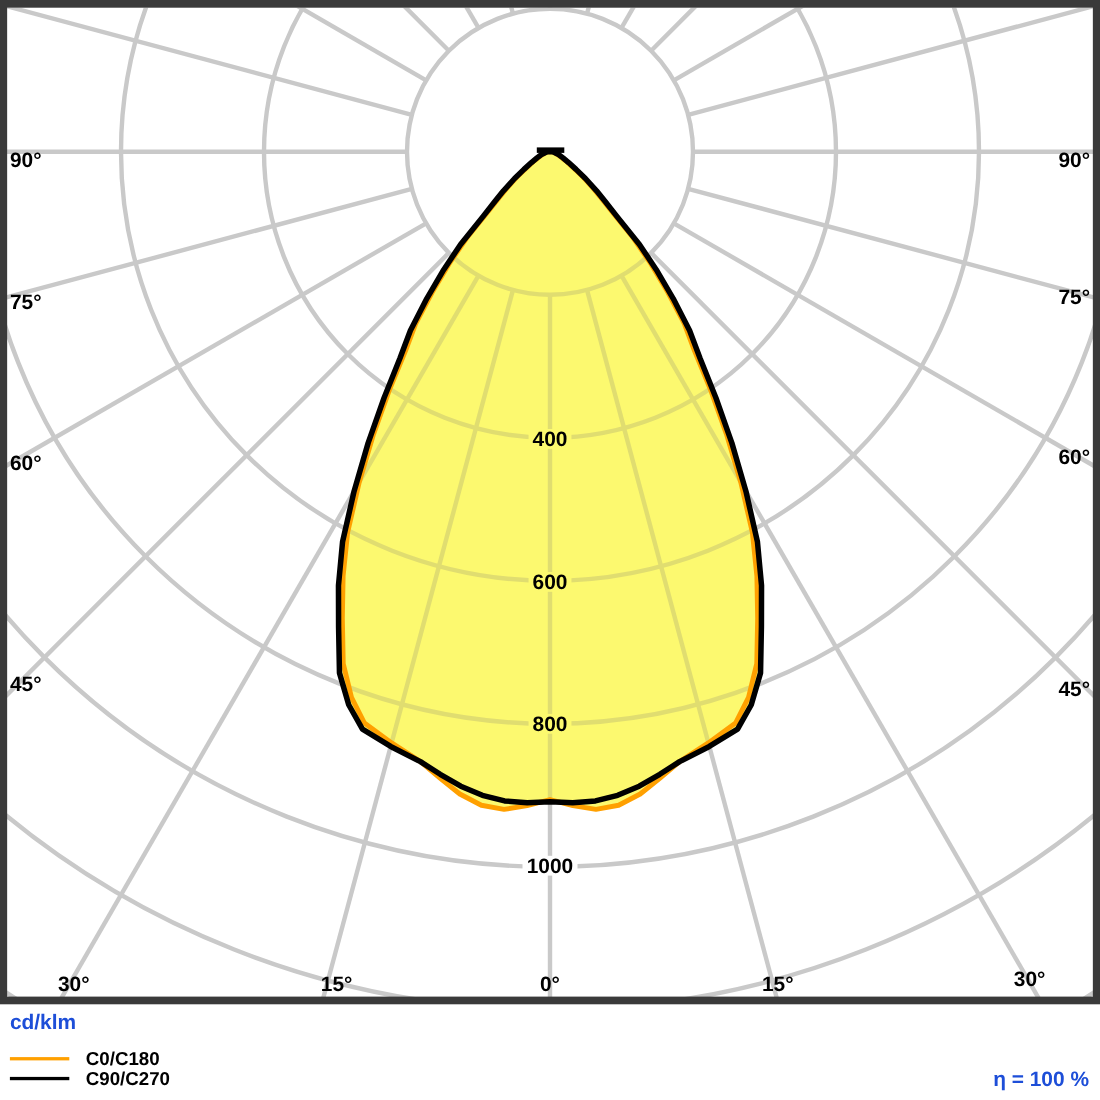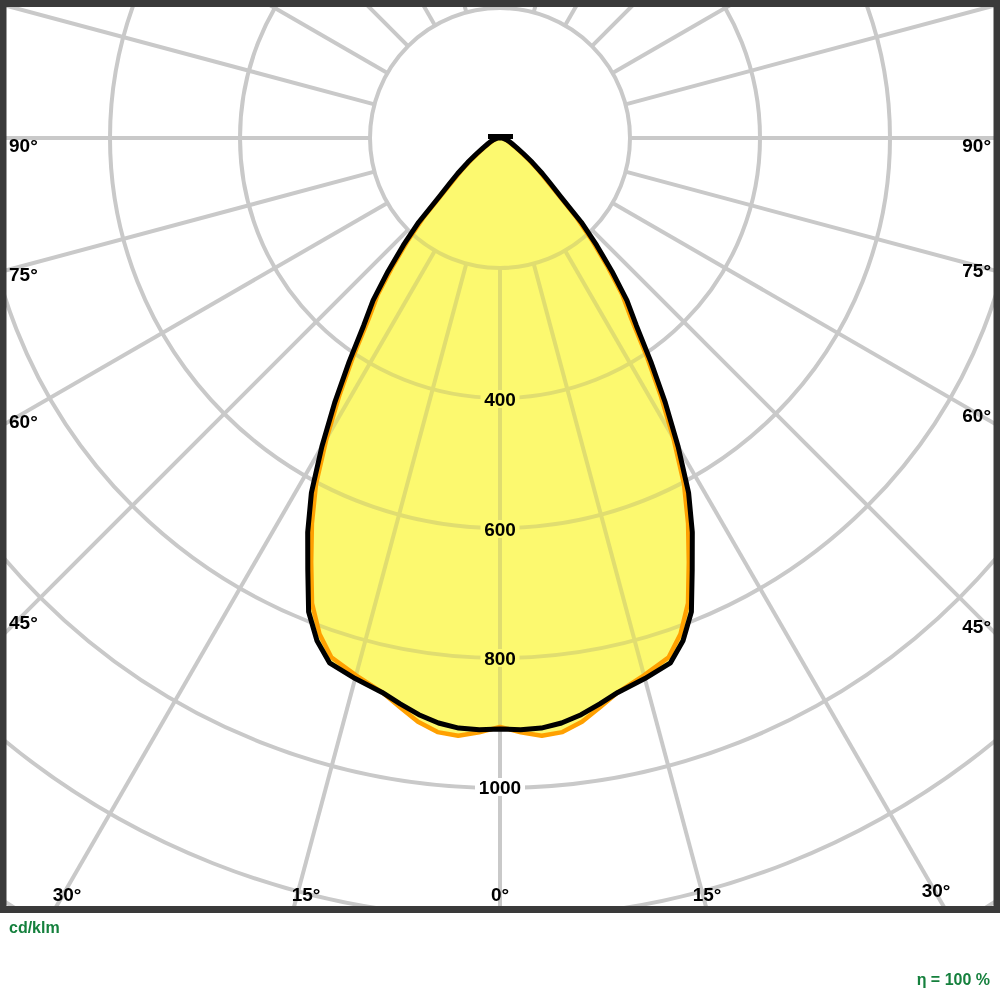--- a/index.html
+++ b/index.html
@@ -2,21 +2,21 @@
 <html><head>
 <meta charset="utf-8">
 <style>
   html,body{margin:0;padding:0;background:#fff;}
   .figure{
     position:relative;width:1000px;height:1000px;background:#ffffff;overflow:hidden;
     font-family:"Liberation Sans",sans-serif;
   }
   #chart-svg{position:absolute;left:0;top:0;}
   .footer-text{
-    position:absolute;font-weight:bold;font-size:16px;color:#15803d;line-height:1;
+    position:absolute;font-weight:bold;font-size:19px;color:#1d4ed8;line-height:1;
     white-space:nowrap;
   }
   #unit-label{left:9px;top:920px;}
   #eta-label{right:10px;top:972px;}
   .legend{position:absolute;left:9px;top:953px;}
   .legend-row{display:flex;align-items:center;height:18px;}
   .legend-swatch{display:inline-block;width:54px;height:3px;margin-right:15px;}
   .legend-label{font-weight:bold;font-size:17px;color:#000;line-height:1;}
 </style>
 </head>
@@ -127,14 +127,24 @@
         <text x="991" y="276.5" text-anchor="end">75°</text>
         <text x="991" y="151.5" text-anchor="end">90°</text>
       </g>
       <rect x="3" y="3.5" width="994" height="906" fill="none" stroke="#3A3A3A" stroke-width="7"></rect>
     </svg>
 
   <div id="unit-label" class="footer-text">cd/klm</div>
 
   <div id="eta-label" class="footer-text">η = 100 %</div>
 
+  <div class="legend">
+    <div class="legend-row">
+      <span class="legend-swatch" id="swatch-c0" style="background: rgb(255, 160, 0);"></span>
+      <span class="legend-label">C0/C180</span>
+    </div>
+    <div class="legend-row">
+      <span class="legend-swatch" id="swatch-c90" style="background: rgb(0, 0, 0);"></span>
+      <span class="legend-label">C90/C270</span>
+    </div>
+  </div>
 
 </div>
 
 </body></html>

